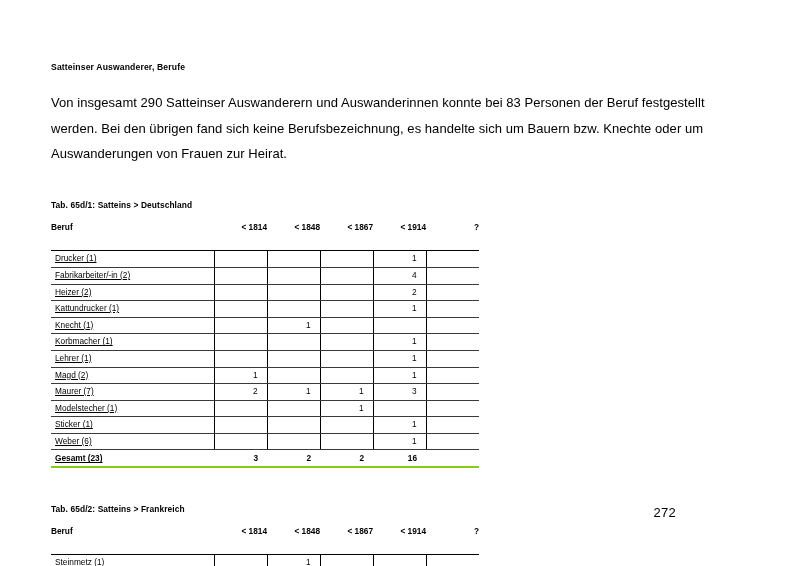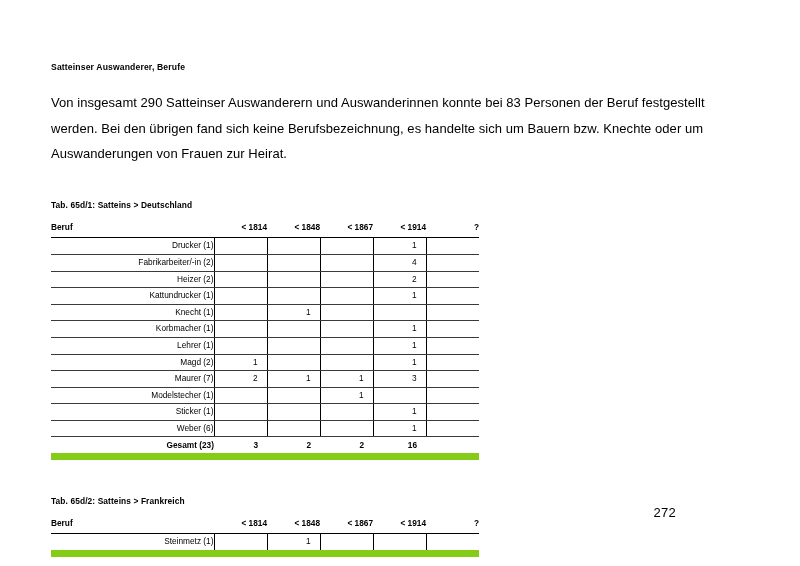--- a/index.html
+++ b/index.html
@@ -70,47 +70,48 @@
     height: 15.6px;
     line-height: 15.6px;
     vertical-align: middle;
   }
 
   
   table.data thead th {
     font-weight: bold;
     border: none;
     border-bottom: 1.6px solid #000;
-    padding-bottom: 1px;
+    padding-bottom: 14px;
     height: 17px;
     line-height: 17px;
   }
   th.h-beruf { text-align: left; padding-left: 4px; }
   th.h-num   { text-align: right; padding-right: 9px; }
   th.h-q     { text-align: right; padding-right: 6px; }
 
   
   table.data tbody td {
     border-bottom: 1px solid #3a3a3a;
     border-right: 1px solid #000;
   }
   table.data tbody td.lbl {
-    text-align: right;
+    text-align: left;
     padding-left: 4px;
     border-right: 1.4px solid #000;
+    text-decoration: underline;
   }
   table.data tbody td.num {
     text-align: right;
     padding-right: 9px;
   }
   table.data tbody td.qcol {
     border-right: none;
   }
   table.data tbody tr:last-child td {
-    border-bottom: 7px solid #84cc16;
+    border-bottom: 2px solid #84cc16;
     margin-top: 41px;
   }
 
   
   table.data tr.total td {
     font-weight: bold;
     border-right: none;
     border-top: 1.4px solid #000;
     border-bottom: 1.4px solid #000;
     height: 16px;

